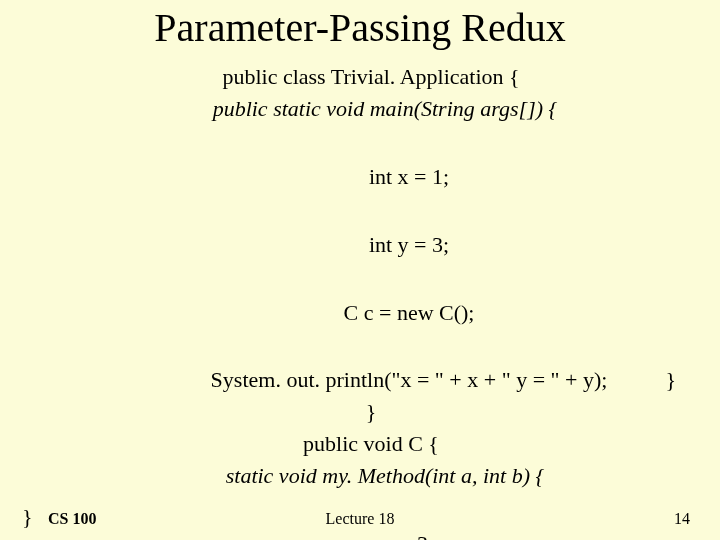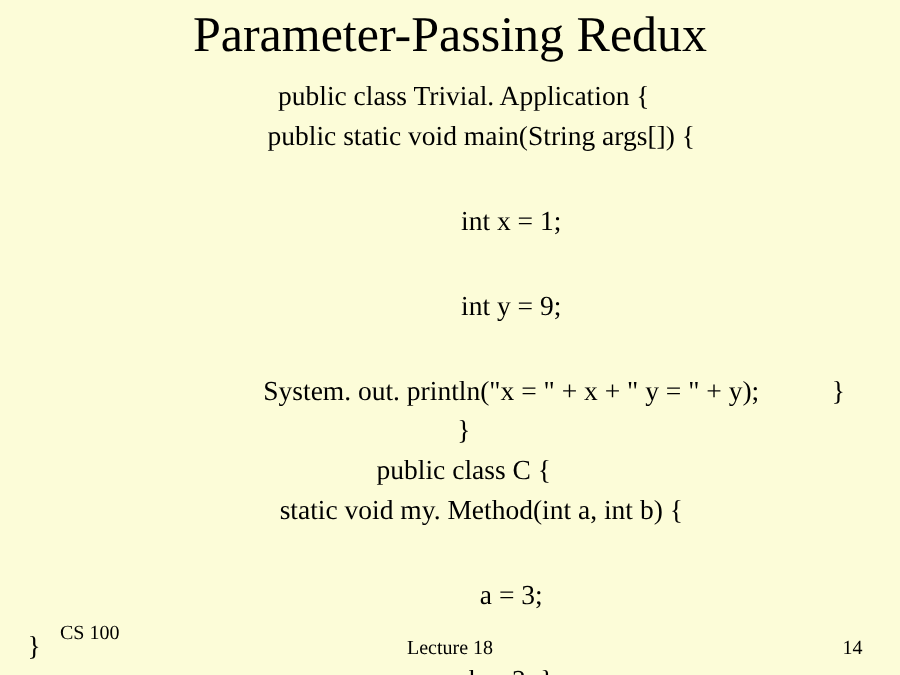--- a/index.html
+++ b/index.html
@@ -17,21 +17,21 @@
     font-size: 40px;
     font-weight: normal;
     padding-top: 4px;
     padding-bottom: 10px;
   }
   .code {
     font-size: 22px;
     line-height: 1.45;
     padding-left: 22px;
   }
-  .i1 { padding-left: 28px; }
+  .i1 { padding-left: 28px; font-style: italic; }
   .i2 { padding-left: 76px; margin-top: 36px; }
   .line7 { position: relative; }
   .trail-brace {
     position: absolute;
     right: 44px;
     top: 0;
   }
   .footer {
     position: absolute;
     bottom: 12px;
@@ -41,21 +41,22 @@
   }
   .foot-brace {
     position: absolute;
     left: 22px;
     bottom: -2px;
     font-size: 22px;
   }
   .foot-left {
     position: absolute;
     left: 48px;
-    bottom: 12px;
+    bottom: 0;
+    font-weight: bold;
   }
   .foot-center {
     position: absolute;
     left: 50%;
     transform: translateX(-50%);
     bottom: 0;
   }
   .foot-right {
     position: absolute;
     right: 30px;
@@ -64,27 +65,28 @@
 </style>
 </head>
 <body>
 
 <h1 class="title">Parameter-Passing Redux</h1>
 
 <div class="code">
   <div>public class Trivial. Application {</div>
   <div class="i1">public static void main(String args[]) {</div>
   <div class="i2">int x = 1;</div>
-  <div class="i2">int y = 9;</div>
+  <div class="i2">int y = 3;</div>
+  <div class="i2">C c = new C();</div>
   <div class="i2 line7">
     <span>System. out. println("x = " + x + " y = " + y);</span>
     <span class="trail-brace">}</span>
   </div>
   <div>}</div>
-  <div>public class C {</div>
+  <div>public void C {</div>
   <div class="i1">static void my. Method(int a, int b) {</div>
   <div class="i2">a = 3;</div>
   <div class="i2">b = 2; }</div>
 </div>
 
 <div class="footer">
   <span class="foot-brace">}</span>
   <span class="foot-left">CS 100</span>
   <span class="foot-center">Lecture 18</span>
   <span class="foot-right">14</span>

